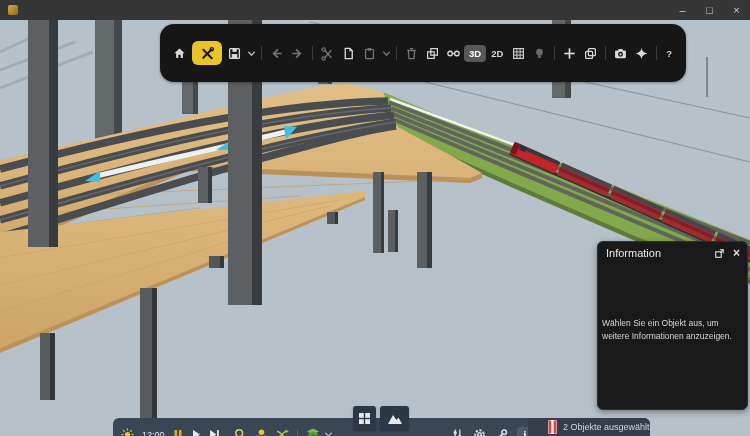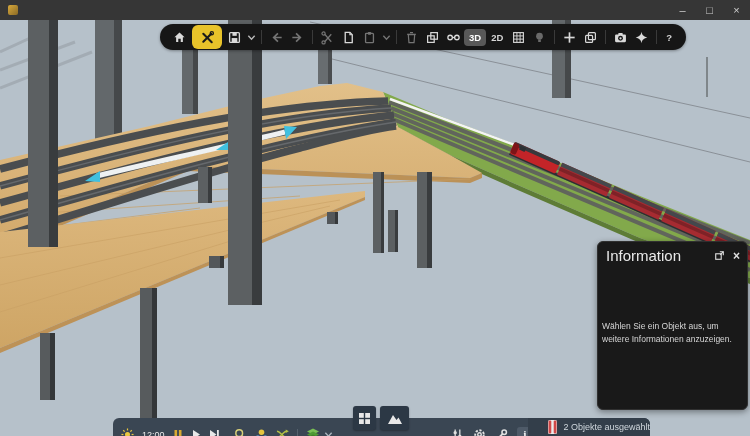--- a/index.html
+++ b/index.html
@@ -11,53 +11,53 @@
     background:var(--titlebarBg,#363636);display:flex;align-items:center;z-index:50;}
   .app-icon{width:10px;height:10px;margin:0 7px 0 8px;border-radius:2px;
     background:linear-gradient(135deg,#d8a93c,#8a6a25);flex:0 0 auto;}
   .title-text{font-size:9px;color:#dcdcdc;letter-spacing:.2px;white-space:nowrap;}
   .win-controls{margin-left:auto;display:flex;height:100%;}
   .win-btn{width:27px;height:100%;display:flex;align-items:center;justify-content:center;
     color:#cfcfcf;font-size:11px;line-height:1;}
   
   .toolbar{position:absolute;left:160px;top:24px;height:26px;z-index:60;
     background:var(--toolbarBg,#161616);border-radius:14px;display:flex;align-items:center;
-    padding:0 9px;box-shadow:0 1px 3px rgba(0,0,0,.35);}
+    padding:16px 9px;box-shadow:0 1px 3px rgba(0,0,0,.35);}
   .tb-btn{width:21px;height:22px;display:flex;align-items:center;justify-content:center;flex:0 0 auto;}
   .tb-btn.narrow{width:12px;}
   .tb-btn.yellow{background:var(--accentYellow,#e8c32a);border-radius:6px;width:30px;height:24px;margin:0 2px;}
   .tb-text{font-size:9.5px;font-weight:bold;color:#d6d6d6;padding:3px 5px;border-radius:4px;}
   .tb-text.active{background:var(--activeGray,#585858);color:#fff;}
   .tb-sep{width:1px;height:14px;background:#3a3a3a;margin:0 4px;flex:0 0 auto;}
   
   .bottombar{position:absolute;left:113px;top:418px;width:537px;height:33px;z-index:60;
     background:var(--bottombarBg,#3a4653);border-radius:6px 6px 0 0;}
   .bb-left{position:absolute;left:8px;top:0;height:100%;display:flex;align-items:center;gap:8px;}
   .bb-time{font-size:9px;color:#e8e8e8;}
   .bb-sep{width:1px;height:12px;background:#55616d;}
   .bb-icons{position:absolute;left:338px;top:0;height:100%;display:flex;align-items:center;gap:9px;}
   .bb-info-active{background:#4e5a68;border-radius:3px;width:16px;height:15px;position:relative;
     display:flex;align-items:center;justify-content:center;}
   .bb-info-active .i-glyph{color:#fff;font-size:10px;font-weight:bold;font-family:"Liberation Serif",serif;}
   .bb-info-underline{position:absolute;left:2px;right:2px;bottom:-1px;height:2px;
     background:var(--statusGreen,#3faf4f);border-radius:1px;}
   .bb-status{position:absolute;left:415px;top:0;width:122px;height:18px;background:#333e4a;
-    border-radius:0 6px 0 0;display:flex;align-items:center;gap:6px;padding-left:20px;box-sizing:border-box;justify-content:space-between;}
+    border-radius:0 6px 0 0;display:flex;align-items:center;gap:6px;padding-left:20px;box-sizing:border-box;}
   .bb-status-text{font-size:9px;color:#cfd6dc;white-space:nowrap;}
   
   .float-btn{position:absolute;top:406px;height:24px;background:#2c3845;border-radius:3px;z-index:61;
     display:flex;align-items:center;justify-content:center;box-shadow:0 1px 2px rgba(0,0,0,.3);}
   .float-btn.grid{left:353px;width:23px;}
   .float-btn.terrain{left:380px;width:29px;}
   
   .info-panel{position:absolute;left:597px;top:241px;width:151px;height:169px;z-index:70;
     background:var(--panelBg,#191919);border:1px solid #303030;border-radius:6px;box-sizing:border-box;
     display:flex;flex-direction:column;box-shadow:0 2px 6px rgba(0,0,0,.4);}
   .ip-header{display:flex;align-items:center;padding:5px 7px 2px 8px;}
-  .ip-title{font-size:15px;color:#e8e8e8;}
+  .ip-title{font-size:11px;color:#e8e8e8;}
   .ip-actions{margin-left:auto;display:flex;align-items:center;gap:8px;}
   .ip-close{color:#e0e0e0;font-size:12px;line-height:1;font-weight:bold;}
   .ip-body{flex:1;display:flex;align-items:center;justify-content:center;padding:0 4px 10px 4px;}
   .ip-body-text{width:142px;font-size:8.5px;line-height:1.5;color:#d6d6d6;}
   svg{display:block;}
 </style>
 </head>
 <body>
 
 <div style="position:absolute;left:0;top:20px;width:750px;height:416px;">

